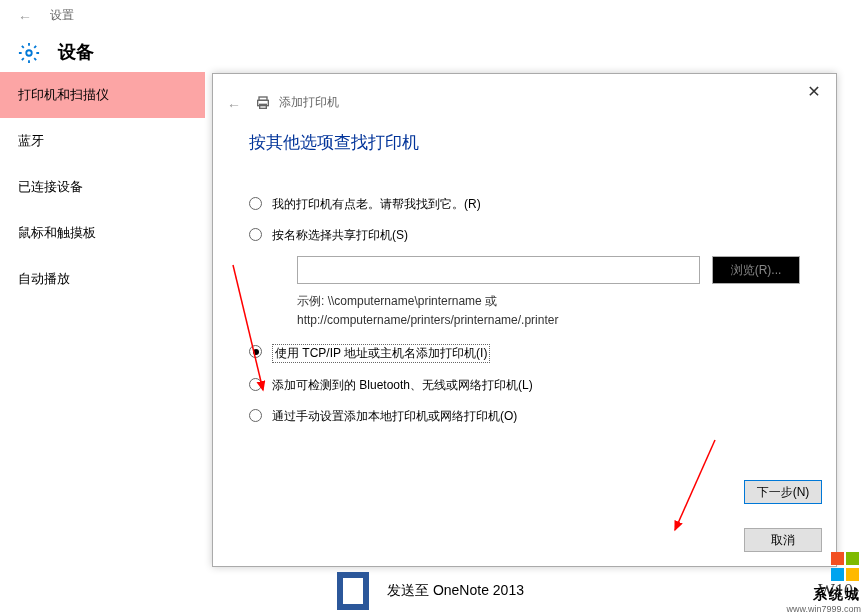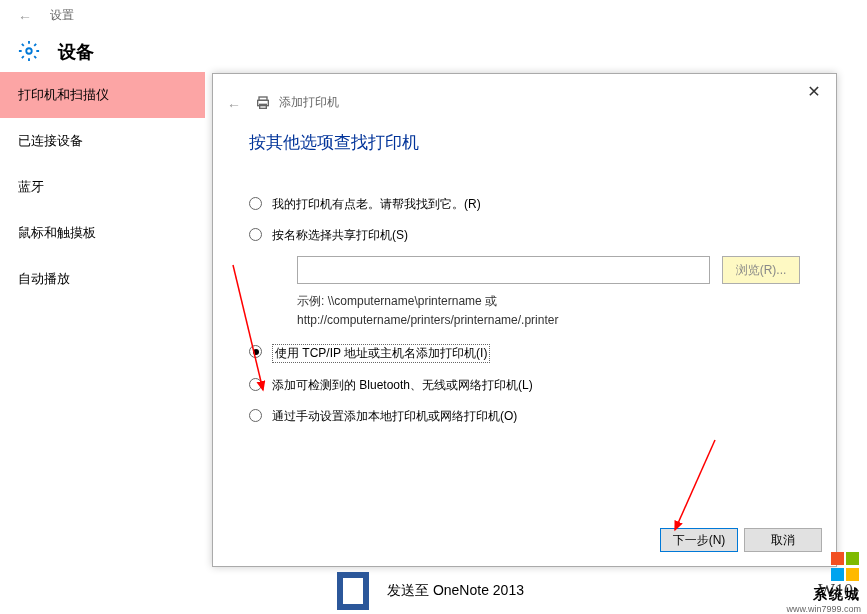--- a/index.html
+++ b/index.html
@@ -2,21 +2,21 @@
 <html><head>
   <meta charset="utf-8">
   <style>
     * { margin: 0; padding: 0; box-sizing: border-box; font-family: "Microsoft YaHei", "Segoe UI", sans-serif; }
     body { width: 867px; height: 614px; background: #fff; position: relative; overflow: hidden; }
     
     
     .settings-window { width: 867px; height: 614px; }
     .settings-header { height: 30px; display: flex; align-items: center; padding: 0 18px; font-size: 12px; color: #666; }
     .back-arrow { margin-right: 18px; color: #999; font-size: 14px; }
-    .settings-title-row { display: flex; align-items: flex-start; padding: 10px 18px; }
+    .settings-title-row { display: flex; align-items: flex-end; padding: 10px 18px; }
     .gear-icon-svg { width: 22px; height: 22px; margin-right: 18px; }
     .device-title { font-size: 18px; font-weight: 600; color: #000; }
     
     .sidebar { position: absolute; left: 0; top: 72px; width: 205px; }
     .sidebar-item { padding: 14px 18px; font-size: 13px; color: #000; cursor: pointer; }
     .sidebar-item.active { background: #fca5a5; }
     
     
     .dialog { position: absolute; left: 212px; top: 73px; width: 625px; height: 494px; background: #fff; border: 1px solid #aaa; box-shadow: 0 0 8px rgba(0,0,0,0.2); }
     .dialog-close { position: absolute; top: 10px; right: 14px; width: 16px; height: 16px; font-size: 16px; color: #333; cursor: pointer; line-height: 16px; text-align: center; }
@@ -28,24 +28,24 @@
     .dialog-heading { font-size: 17px; color: #003399; margin-bottom: 42px; font-weight: 400; }
     
     .radio-group { display: flex; flex-direction: column; gap: 14px; }
     .radio-row { display: flex; align-items: flex-start; font-size: 12px; color: #000; text-align: center; }
     .radio-circle { width: 13px; height: 13px; border: 1px solid #666; border-radius: 50%; margin-right: 10px; margin-top: 1px; flex-shrink: 0; display: flex; align-items: center; justify-content: center; cursor: pointer; }
     .radio-circle.selected::after { content: ""; width: 6px; height: 6px; background: #000; border-radius: 50%; display: block; }
     .radio-label-selected { border: 1px dotted #666; padding: 0 2px; }
     
     .share-input-row { display: flex; gap: 12px; margin: 12px 0 8px 48px; align-items: center; }
     .share-input { flex: 1; height: 28px; border: 1px solid #aaa; padding: 0 6px; font-size: 12px; }
-    .browse-btn { width: 78px; height: 28px; background: #fef9c3; border: 1px solid #adadad; font-size: 12px; color: #888; cursor: pointer; }
+    .browse-btn { width: 88px; height: 28px; background: #000000; border: 1px solid #adadad; font-size: 12px; color: #888; cursor: pointer; }
     .example-text { font-size: 12px; color: #333; margin: 0 0 14px 48px; line-height: 1.6; }
     
-    .dialog-footer { position: absolute; bottom: 14px; right: 14px; display: flex; gap: 6px; }
+    .dialog-footer { position: absolute; bottom: 14px; right: 14px; display: flex; gap: 24px; flex-direction: column; }
     .footer-btn { width: 78px; height: 24px; background: #e1e1e1; border: 1px solid #adadad; font-size: 12px; cursor: pointer; }
     .footer-btn.primary { border: 1px solid #0078d7; }
     
     
     .onenote-bar { position: absolute; left: 337px; top: 572px; display: flex; align-items: center; gap: 18px; }
     .onenote-icon { width: 32px; height: 38px; background: #2b579a; display: flex; align-items: center; justify-content: center; }
     .onenote-icon::before { content: ""; width: 20px; height: 26px; background: #fff; }
     .onenote-text { font-size: 14px; color: #000; }
     
     
@@ -71,22 +71,22 @@
   <div class="settings-title-row">
     <svg class="gear-icon-svg" viewBox="0 0 24 24" fill="none" stroke="#0078d7" stroke-width="2">
       <circle cx="12" cy="12" r="3"></circle>
       <path d="M12 1v3m0 16v3M4.2 4.2l2.1 2.1m11.4 11.4l2.1 2.1M1 12h3m16 0h3M4.2 19.8l2.1-2.1m11.4-11.4l2.1-2.1"></path>
     </svg>
     <span class="device-title">设备</span>
   </div>
 
   <div class="sidebar">
     <div class="sidebar-item active">打印机和扫描仪</div>
+    <div class="sidebar-item">蓝牙</div>
     <div class="sidebar-item">已连接设备</div>
-    <div class="sidebar-item">蓝牙</div>
     <div class="sidebar-item">鼠标和触摸板</div>
     <div class="sidebar-item">自动播放</div>
   </div>
 
   <div class="dialog">
     <div class="dialog-close">✕</div>
     <div class="dialog-header">
       <span class="dialog-back-arrow">←</span>
       <svg class="printer-icon-svg" viewBox="0 0 24 24" fill="none" stroke="#666" stroke-width="2">
         <rect x="6" y="3" width="12" height="5"></rect>

